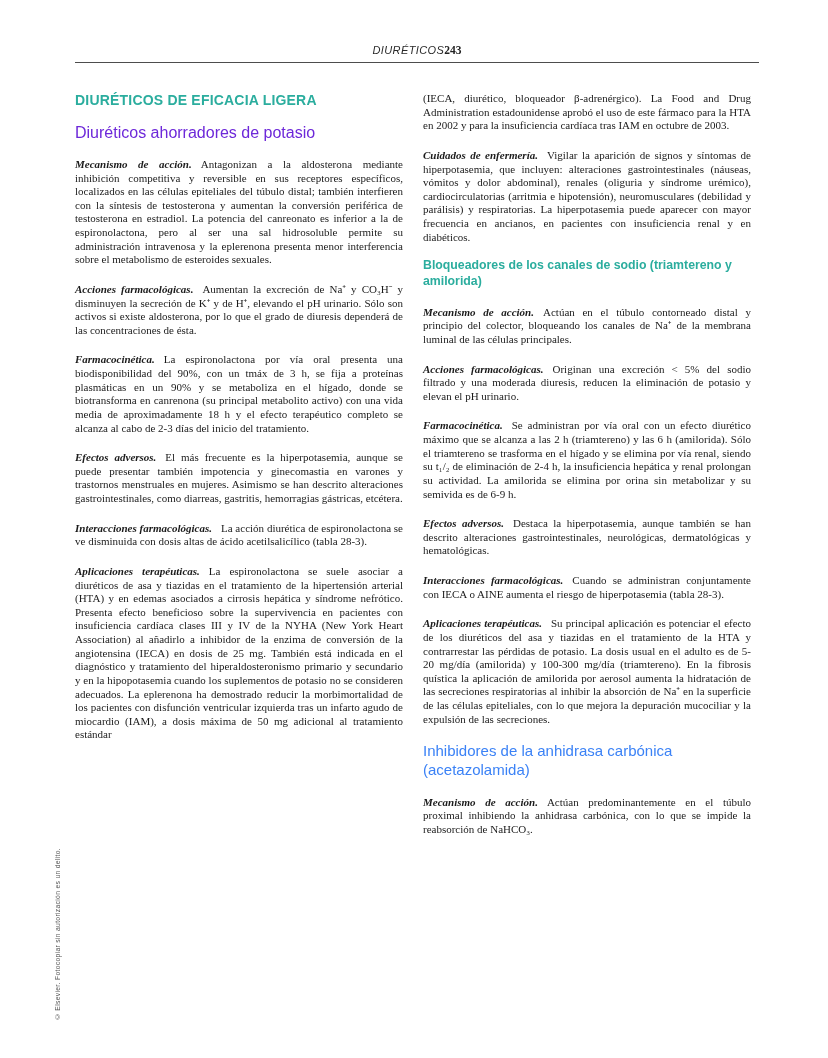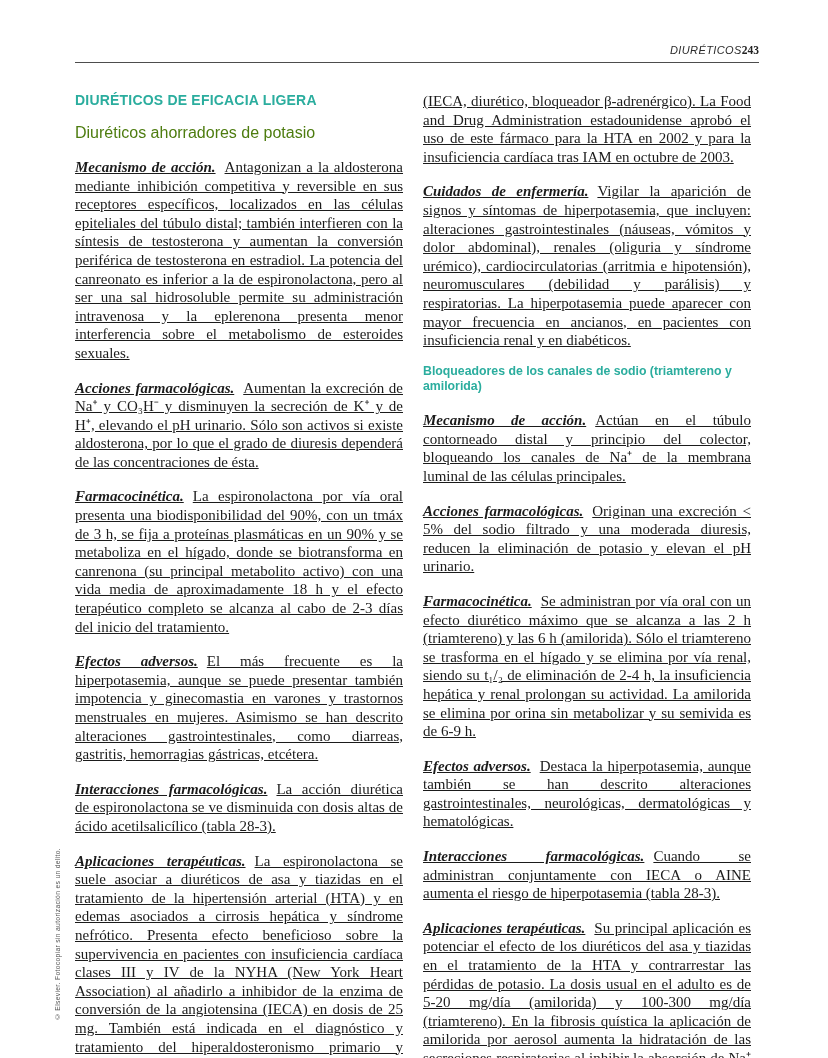--- a/index.html
+++ b/index.html
@@ -10,21 +10,21 @@
     position:relative;
     width:828px; height:1058px;
     background:#ffffff;
     overflow:hidden;
     font-family:"Liberation Serif", serif;
     color:var(--ink);
   }
 
   .running-header {
     position:absolute; top:44px; left:75px; width:684px;
-    display:flex; justify-content:flex-end; align-items:flex-end;
+    display:flex; justify-content:center; align-items:flex-end;
     border-bottom:1.5px solid #4d4d4d;
     padding-bottom:6px;
   }
   .running-head {
     font:italic 400 11px "Liberation Sans", sans-serif;
     letter-spacing:.4px; color:#2a2a2a;
   }
   .page-number {
     font:700 11.5px "Liberation Serif", serif; color:#222;
   }
@@ -36,38 +36,37 @@
   .col { width:328px; }
 
   .teal-main {
     color:var(--teal);
     font:700 14px/1.2 "Liberation Sans", sans-serif;
     letter-spacing:.2px;
     margin-bottom:14px;
   }
   .doc-sub {
     font:400 16px/1.2 "Liberation Sans", sans-serif;
-    color:#4d7c0f;
+    color:#6d28d9;
     margin-bottom:13px;
   }
   .black-sub {
     font:400 15px/1.25 "Liberation Sans", sans-serif;
     color:#3b82f6;
     margin:16px 0 7px;
   }
   .teal-group {
     color:var(--teal);
     font:700 12.3px/1.28 "Liberation Sans", sans-serif;
     margin:14px 0 4px;
   }
 
   .body-p {
-    font-size:15px; line-height:1.24;
+    font-size:11px; line-height:1.24;
     text-align:justify;
-    text-decoration:underline;
   }
   .intro { text-indent:13px; }
   .sec { margin-top:16px; }
   .runin {
     font-weight:700; font-style:italic;
     padding-right:9px;
   }
 
   .copyright {
     position:absolute; left:54px; bottom:38px;

